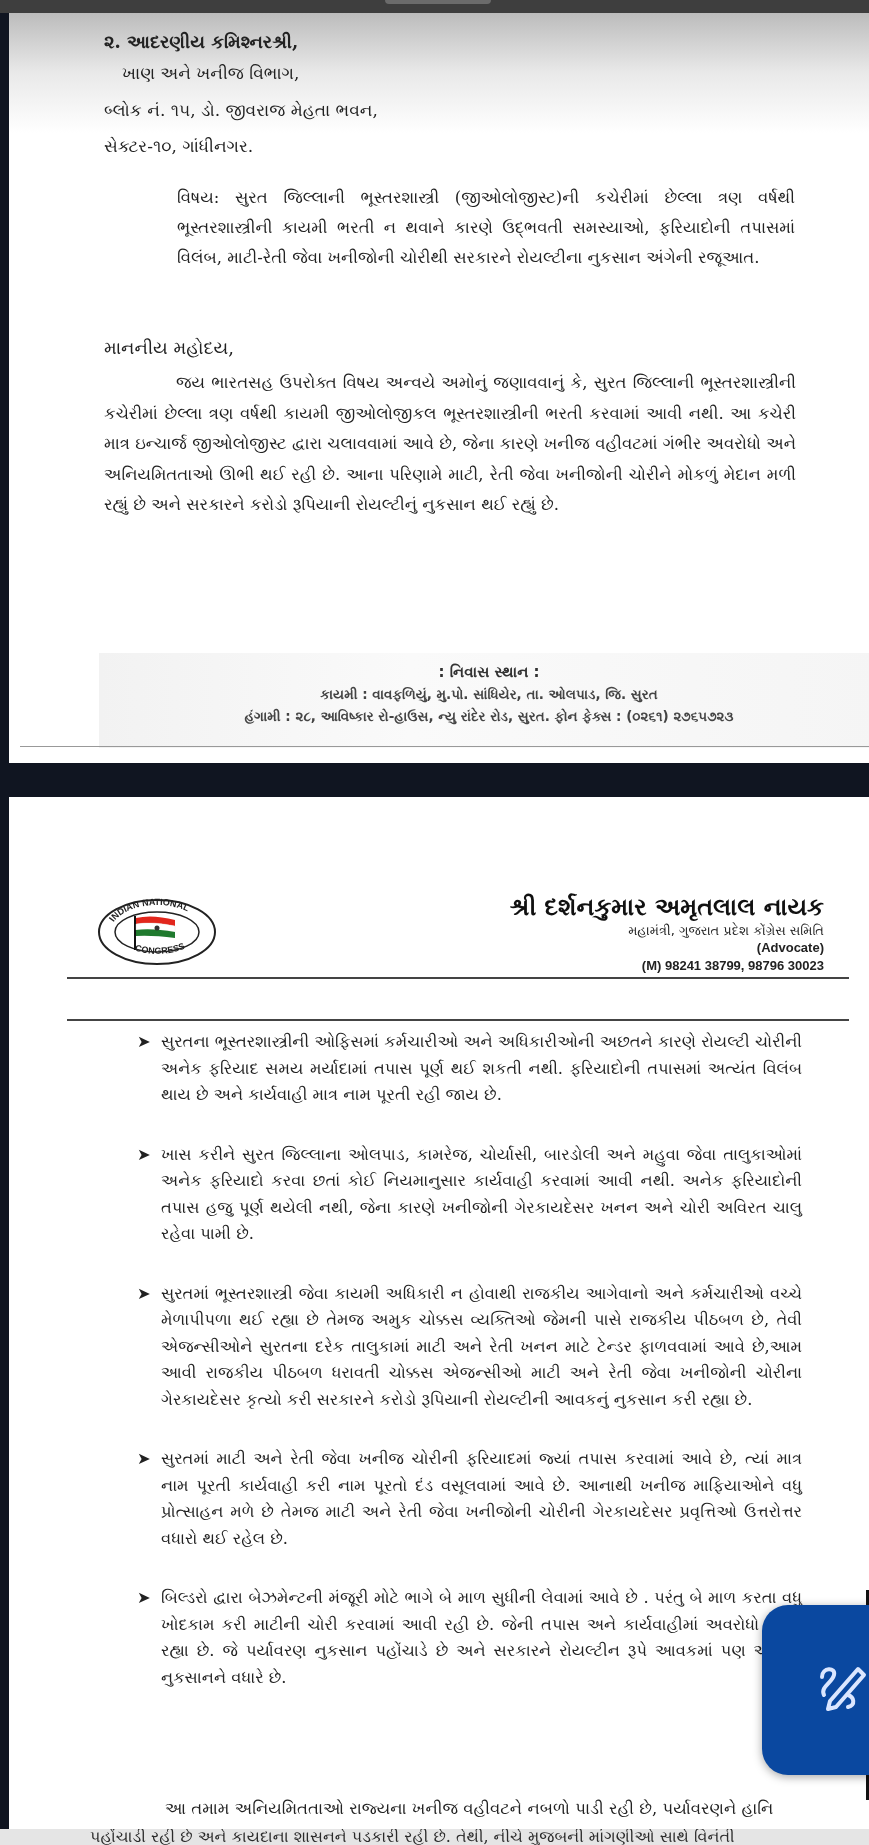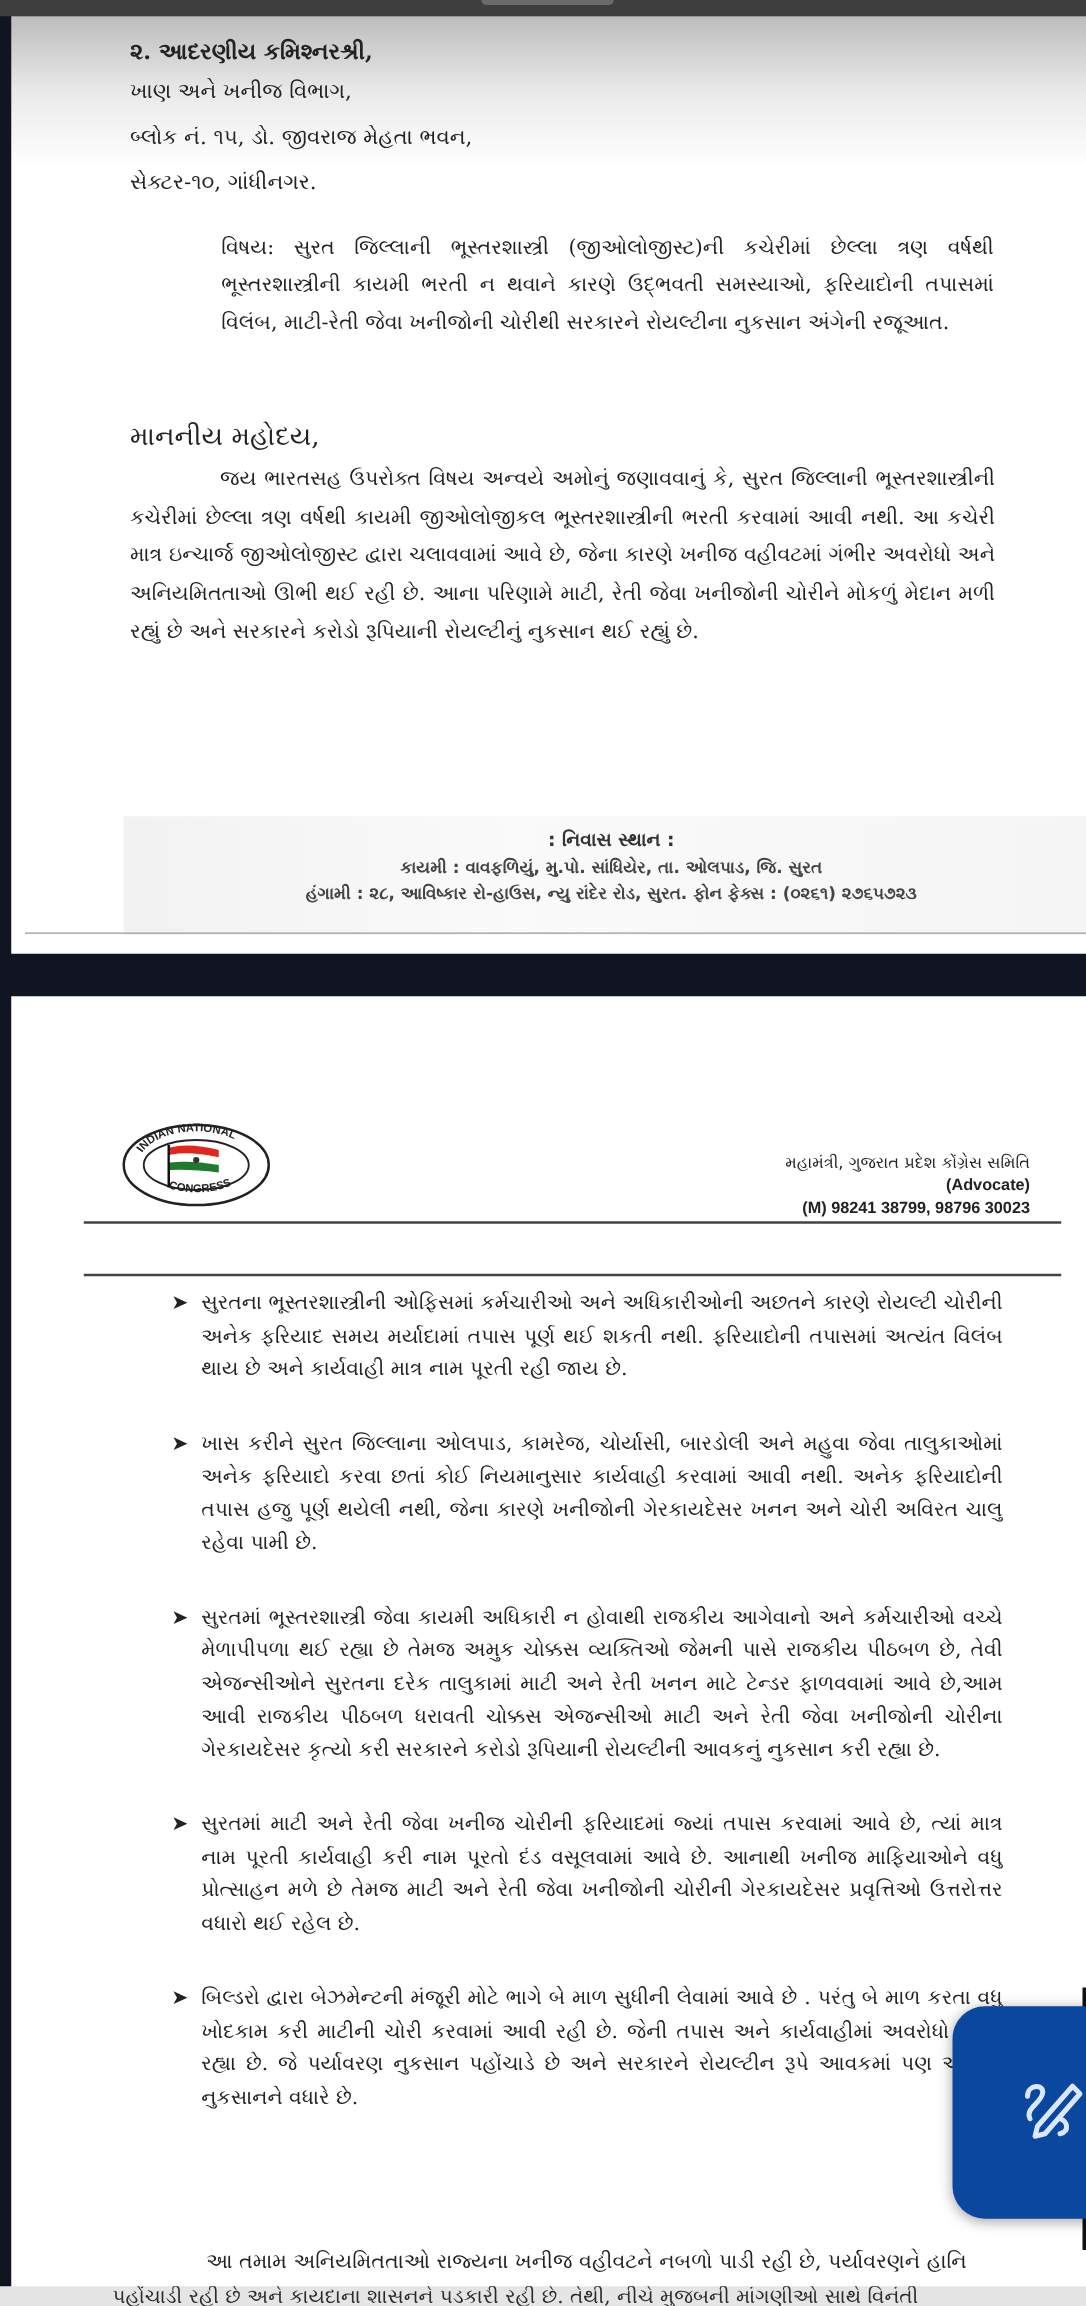--- a/index.html
+++ b/index.html
@@ -12,24 +12,24 @@
   .topbar { position:absolute; left:0; top:0; width:869px; height:13px; background:#3e3e3e; }
   .topbar .handle { position:absolute; left:385px; top:0; width:106px; height:4px; background:#6b6b6b; border-radius:0 0 6px 6px; }
 
   .page { position:absolute; left:9px; background:#fff; overflow:hidden; }
   .page1 { top:13px; width:869px; height:750px;
     background:linear-gradient(#bcbcbc 0px, #e9e9e9 60px, #ffffff 120px, #ffffff 100%); }
   .page2 { top:797px; width:860px; height:1048px; background:#fff; }
 
   .p1-text { position:absolute; left:95px; font-size:17px; color:#222; }
   .addr-bold { top:18px; font-weight:bold; font-size:18px; }
-  .addr-l2 { top:50px; } .addr-l3 { top:87px; } .addr-l4 { top:123px; }
+  .addr-l2 { top:50px;margin-left:18px; } .addr-l3 { top:87px; } .addr-l4 { top:123px; }
 
   .subject { position:absolute; left:168px; top:170px; width:618px; font-size:16.5px; line-height:30px; text-align:justify; }
-  .salutation { position:absolute; left:95px; top:324px; font-size:21px; }
+  .salutation { position:absolute; left:95px; top:324px; font-size:18px; }
   .body-para { position:absolute; left:95px; top:355px; width:692px; font-size:16.5px; line-height:30.5px; text-align:justify; text-indent:72px; }
   .heading-pts { position:absolute; left:128px; top:556px; font-size:17px; font-weight:bold; font-family:"DejaVu Sans", sans-serif; }
   .heading-pts .diamond { margin-right:8px; }
 
   .footer-addr { position:absolute; left:90px; top:640px; width:780px; height:95px;
     background:linear-gradient(90deg, #f2f2f2, #fafafa 40%, #f5f5f5); text-align:center; font-family:"DejaVu Sans", sans-serif; color:#333; }
   .footer-addr .title { font-weight:bold; font-size:15px; margin-top:10px; }
   .footer-addr .line { font-size:13.5px; margin-top:5px; font-weight:bold; color:#444; }
   .footer-rule { position:absolute; left:11px; top:733px; width:850px; height:1px; background:#999; }
 
@@ -92,20 +92,21 @@
       <text font-family="Liberation Sans, sans-serif" font-size="9" font-weight="bold" fill="#222"><textPath href="#arcTop" startOffset="8%">INDIAN NATIONAL</textPath></text>
       <text font-family="Liberation Sans, sans-serif" font-size="9" font-weight="bold" fill="#222"><textPath href="#arcBot" startOffset="26%">CONGRESS</textPath></text>
       <rect x="37" y="19" width="2" height="34" fill="#111"></rect>
       <path d="M39,21 Q55,17 78,23 L78,29 Q55,24 39,27 Z" fill="#e2261c"></path>
       <path d="M39,27 Q55,24 78,29 L78,35 Q55,31 39,33 Z" fill="#ffffff" stroke="#ddd" stroke-width=".3"></path>
       <path d="M39,33 Q55,31 78,35 L78,41 Q55,38 39,39 Z" fill="#1f7a2e"></path>
       <circle cx="60" cy="31" r="2.5" fill="#333"></circle>
     </svg>
   </div>
 
+  <div class="lh-name">શ્રી દર્શનકુમાર અમૃતલાલ નાયક</div>
   <div class="lh-title">મહામંત્રી, ગુજરાત પ્રદેશ કોંગ્રેસ સમિતિ</div>
   <div class="lh-adv">(Advocate)</div>
   <div class="lh-mobile">(M) 98241 38799, 98796 30023</div>
   <div class="lh-rule1"></div>
   <div class="lh-rule2"></div>
 
   <div class="bullets">
     <div class="bullet">
       <span class="arrow">➤</span>
       <span>સુરતના ભૂસ્તરશાસ્ત્રીની ઓફિસમાં કર્મચારીઓ અને અધિકારીઓની અછતને કારણે રોયલ્ટી ચોરીની અનેક ફરિયાદ સમય મર્યાદામાં તપાસ પૂર્ણ થઈ શકતી નથી. ફરિયાદોની તપાસમાં અત્યંત વિલંબ થાય છે અને કાર્યવાહી માત્ર નામ પૂરતી રહી જાય છે.</span>

